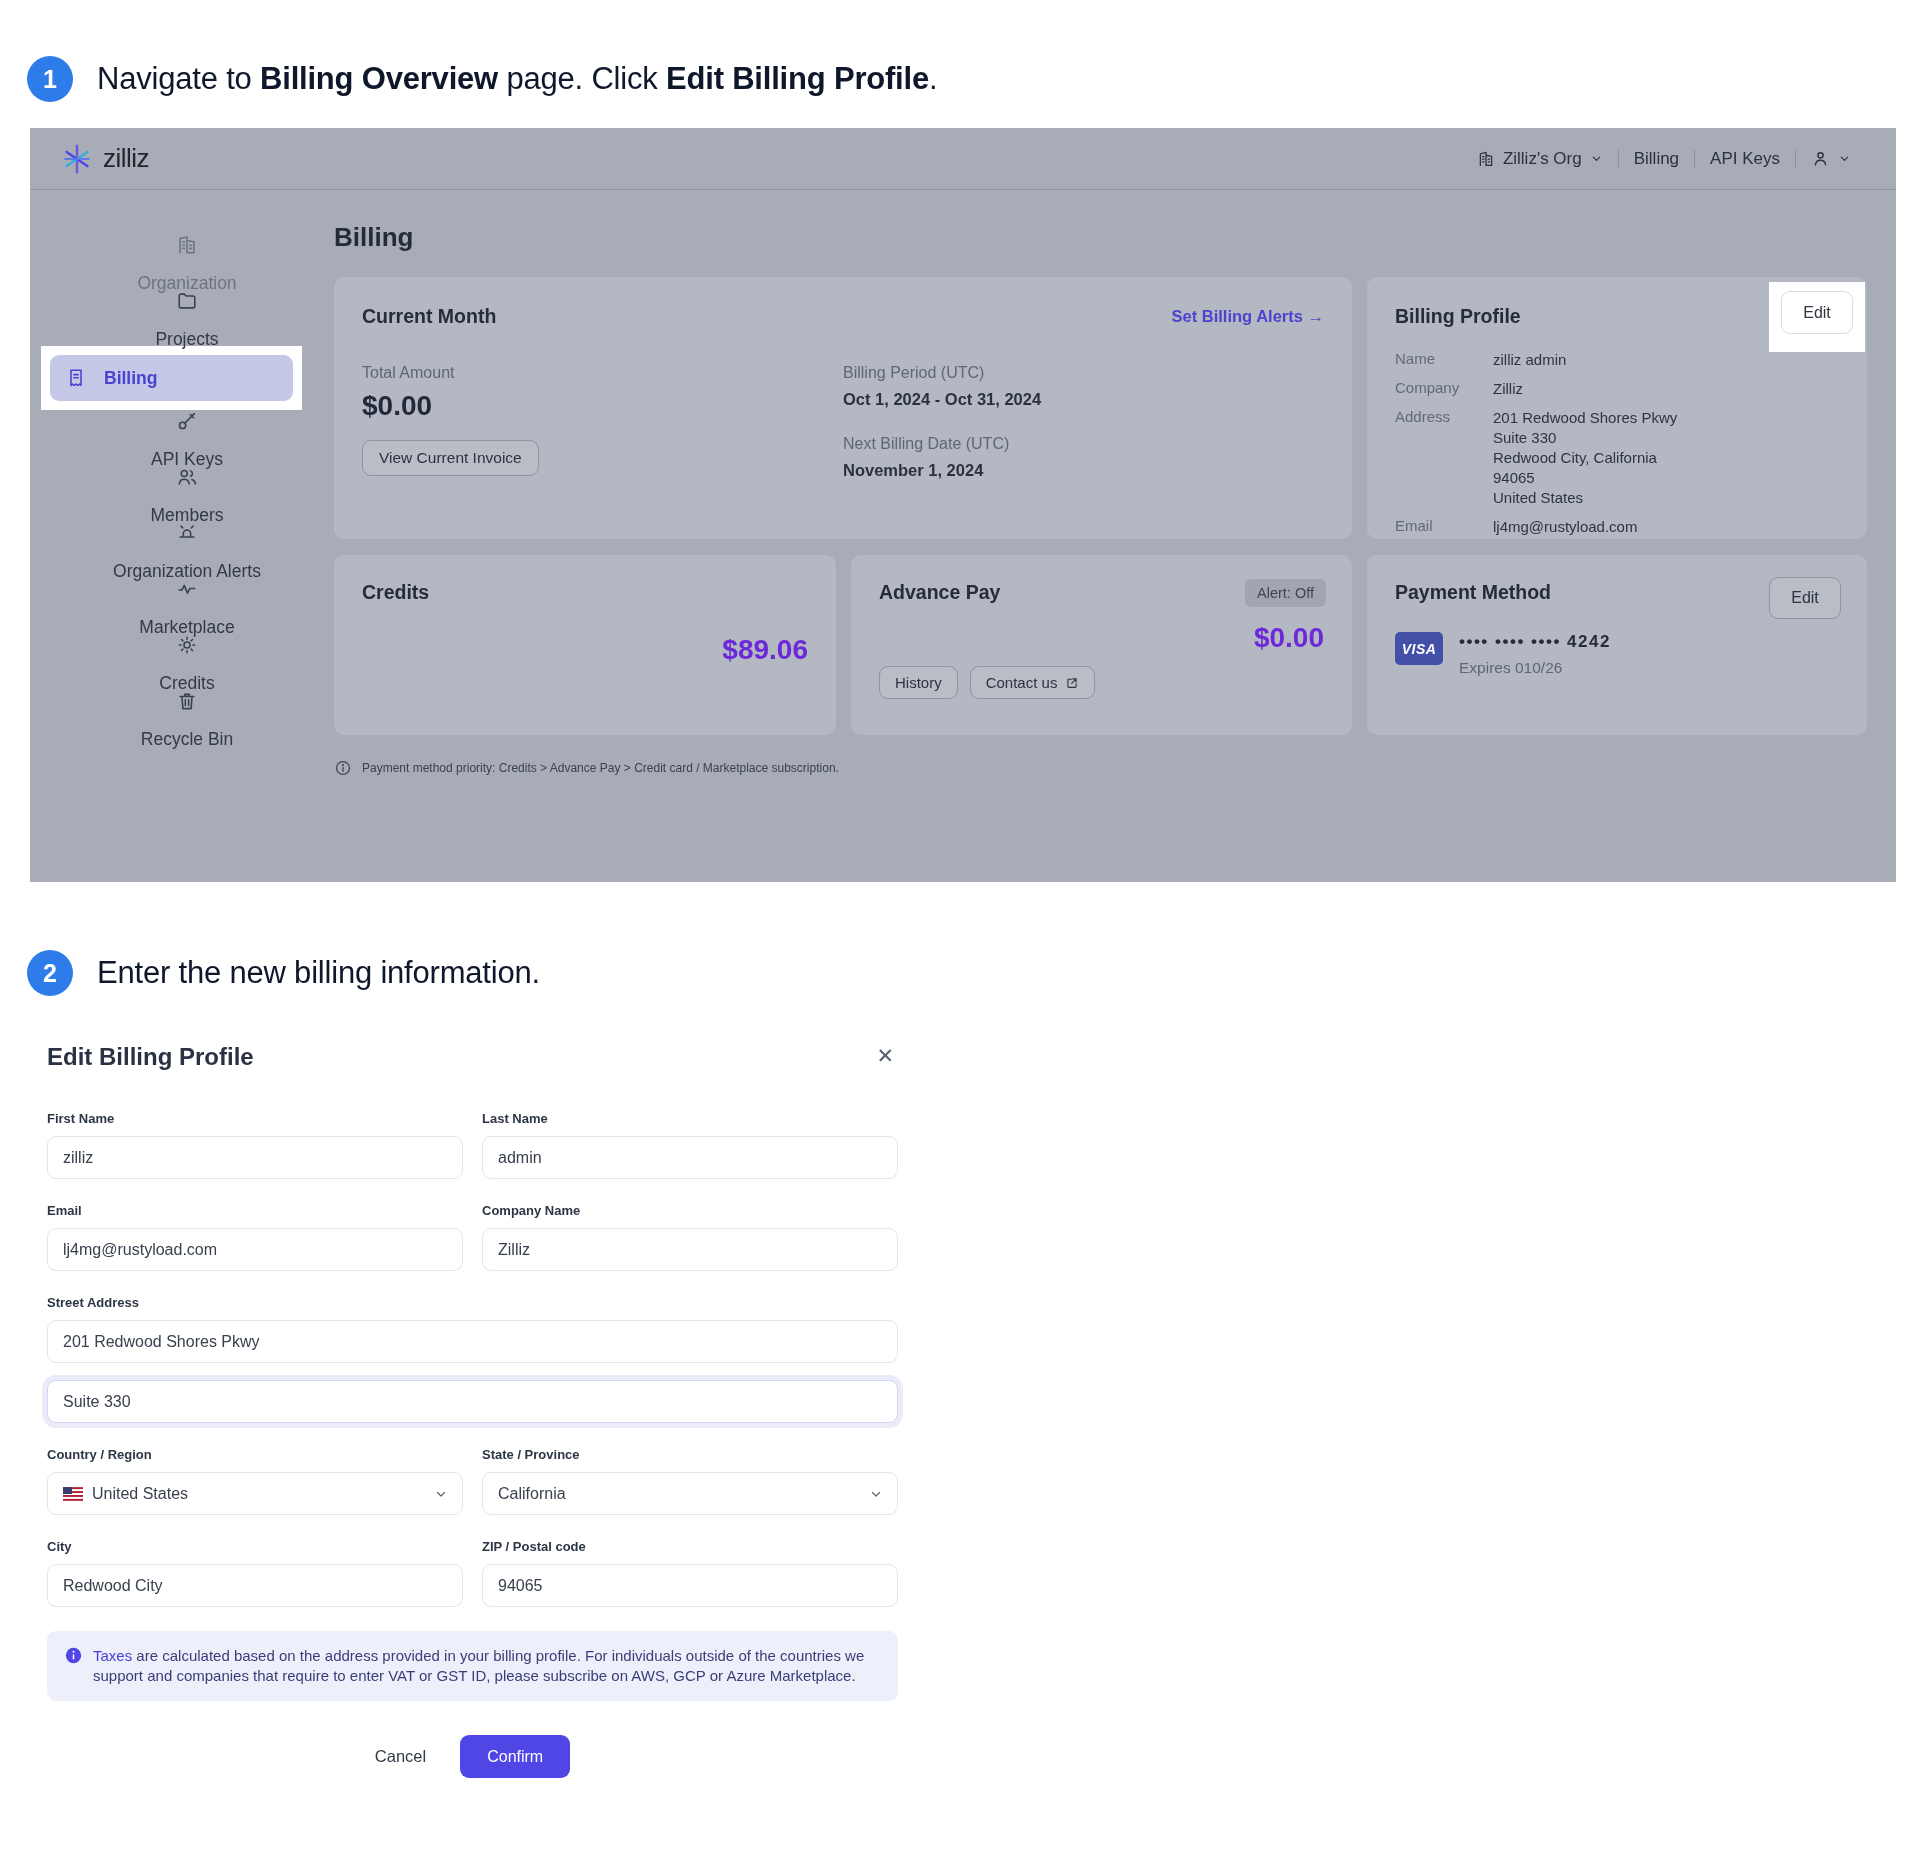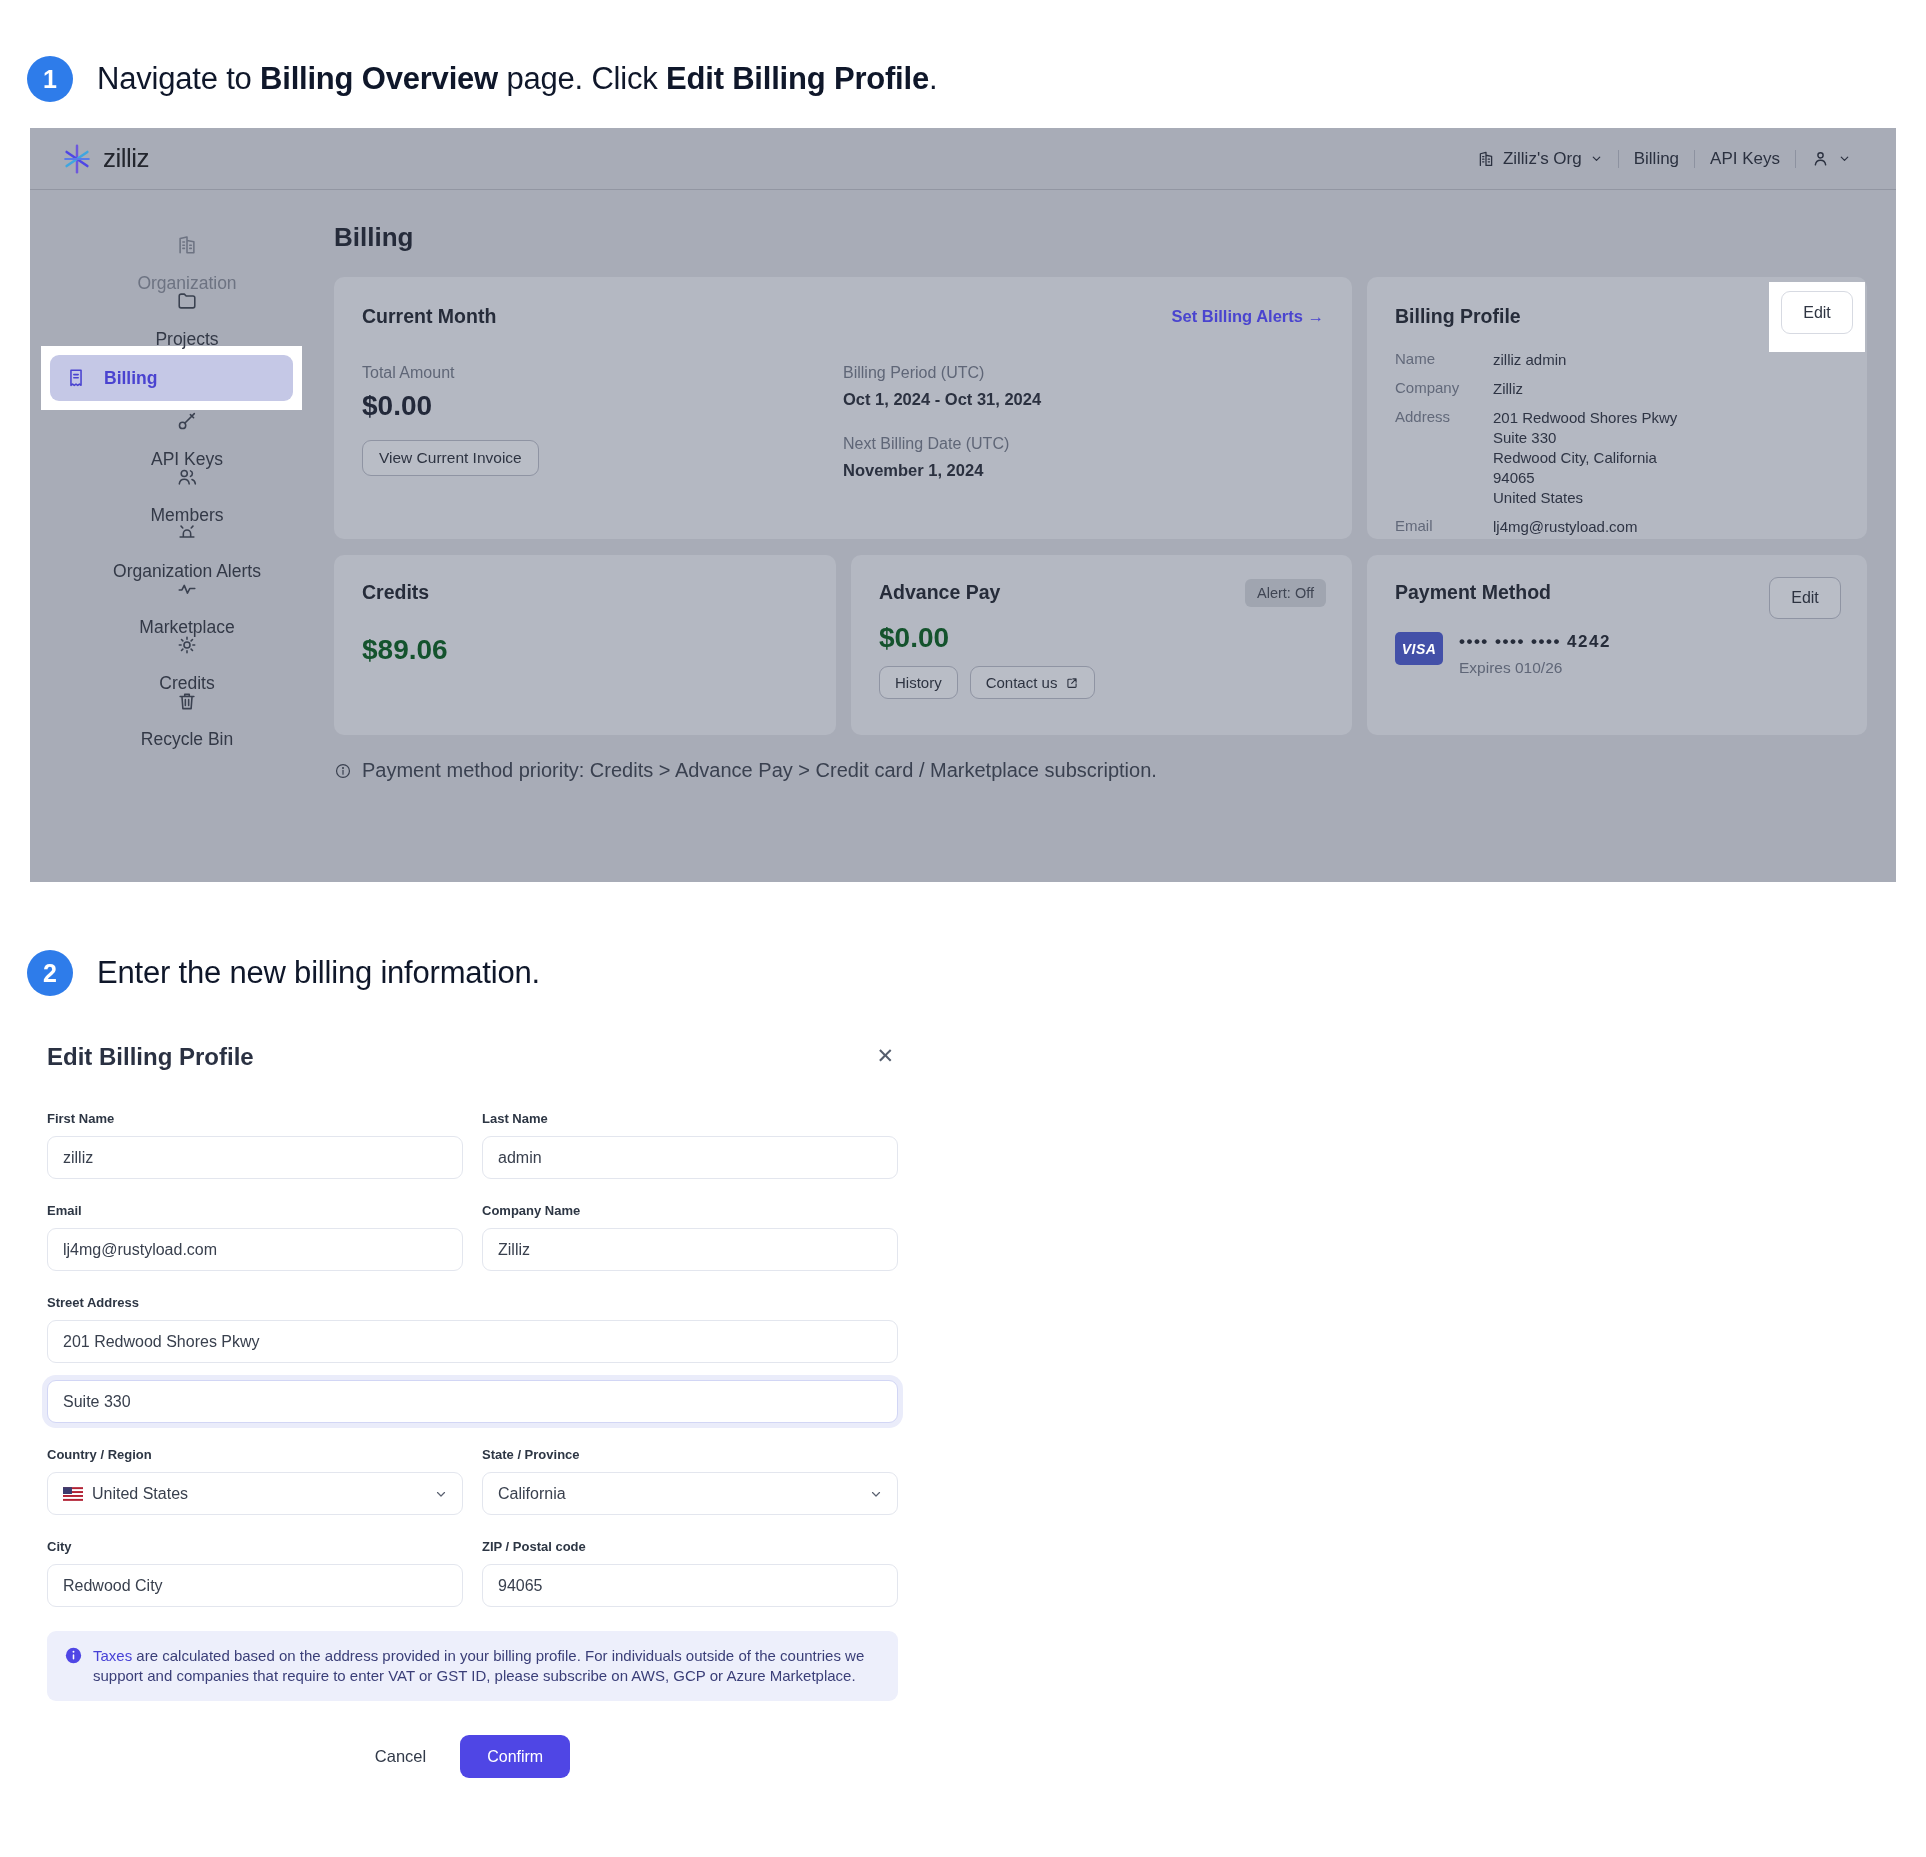--- a/index.html
+++ b/index.html
@@ -56,21 +56,21 @@
   .card { background:#b4b8c2; border-radius:10px; padding:28px; position:relative; }
   .grid1 .card { height:262px; }
   .grid2 .card { height:180px; padding:26px 28px; }
   .card-title { font-size:19.5px; font-weight:700; color:#262c3a; }
   .link-alerts { position:absolute; top:30px; right:28px; font-size:16.5px; font-weight:600;
     color:#4a44cf; cursor:pointer; }
   .cm-cols { display:flex; }
   .cm-col { width:50%; }
   .mini-label { font-size:16px; color:#5f6677; margin-top:36px; }
   .money-lg { font-size:28px; font-weight:700; color:#23293a; margin-top:8px; }
-  .money-md { font-size:28px; font-weight:700; color:#14532d; margin-top:18px; }
+  .money-md { font-size:28px; font-weight:700; color:#6d28d9; margin-top:18px;text-align:right; }
   .btn-ghost { display:inline-flex; align-items:center; gap:8px; margin-top:18px; height:36px;
     padding:0 16px; border:1px solid #8f94a3; border-radius:9px; background:rgba(255,255,255,.07);
     font-size:15.5px; font-weight:500; color:#2d3341; cursor:pointer; }
   .cm-val { font-size:16.5px; font-weight:700; color:#2b3140; margin-top:8px; }
   .mt26 { margin-top:26px; }
 
   .bp-rows { margin-top:22px; display:flex; flex-direction:column; gap:9px; font-size:15px; }
   .bp-row { display:flex; }
   .bp-label { width:98px; color:#62697a; flex:0 0 auto; }
   .bp-value { color:#2e3444; line-height:20px; white-space:pre-line; }
@@ -89,21 +89,21 @@
   .btn-sm { display:inline-flex; align-items:center; gap:8px; height:33px; padding:0 15px;
     border:1px solid #8f94a3; border-radius:9px; background:rgba(255,255,255,.07); font-size:15px;
     font-weight:500; color:#2d3341; cursor:pointer; }
   .pm-row { display:flex; gap:16px; margin-top:28px; align-items:flex-start; }
   .visa-chip { width:48px; height:33px; background:#4350a8; border-radius:5px; color:#fff;
     font-weight:700; font-style:italic; font-size:14px; letter-spacing:.5px; display:flex;
     align-items:center; justify-content:center; }
   .pm-num { font-size:17px; font-weight:700; color:#262c3a; letter-spacing:1.5px; }
   .pm-exp { font-size:15.5px; color:#5f6677; margin-top:7px; letter-spacing:0; }
 
-  .foot { margin-top:24px; display:flex; align-items:center; gap:10px; font-size:20px;
+  .foot { margin-top:24px; display:flex; align-items:center; gap:10px; font-size:12px;
     color:#3a4150; }
   .foot .icon { color:#3a4150; }
 
   
   .modal { position:absolute; left:47px; top:1043px; width:851px; }
   .m-head { display:flex; justify-content:space-between; align-items:flex-start; }
   .m-title { font-size:24px; font-weight:700; color:#2a3142; }
   .m-close { font-size:21px; color:#555e6d; line-height:1; padding:2px 4px; cursor:pointer; }
   .form { margin-top:40px; }
   .frow { display:grid; grid-template-columns:1fr 1fr; column-gap:19px; margin-bottom:24px; }

